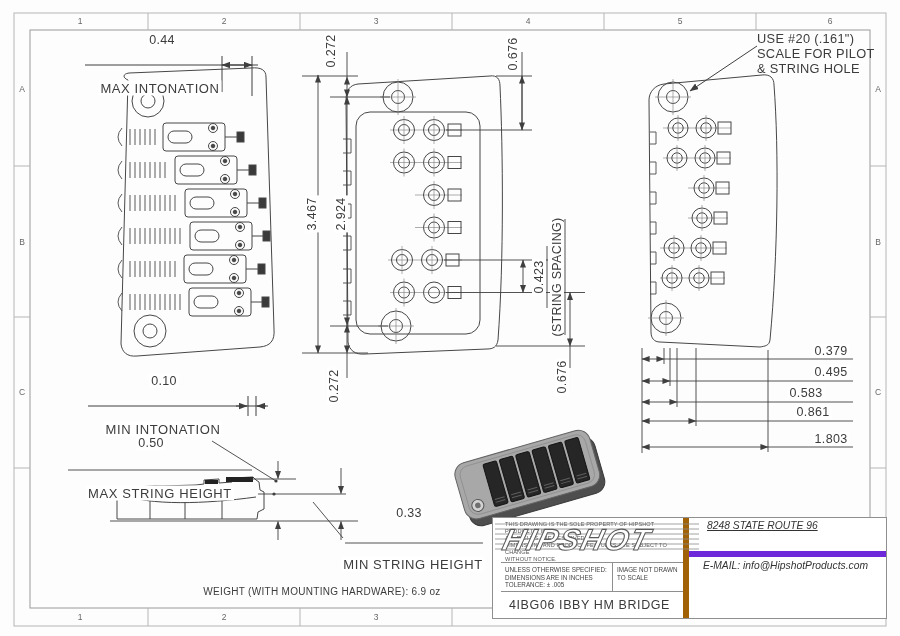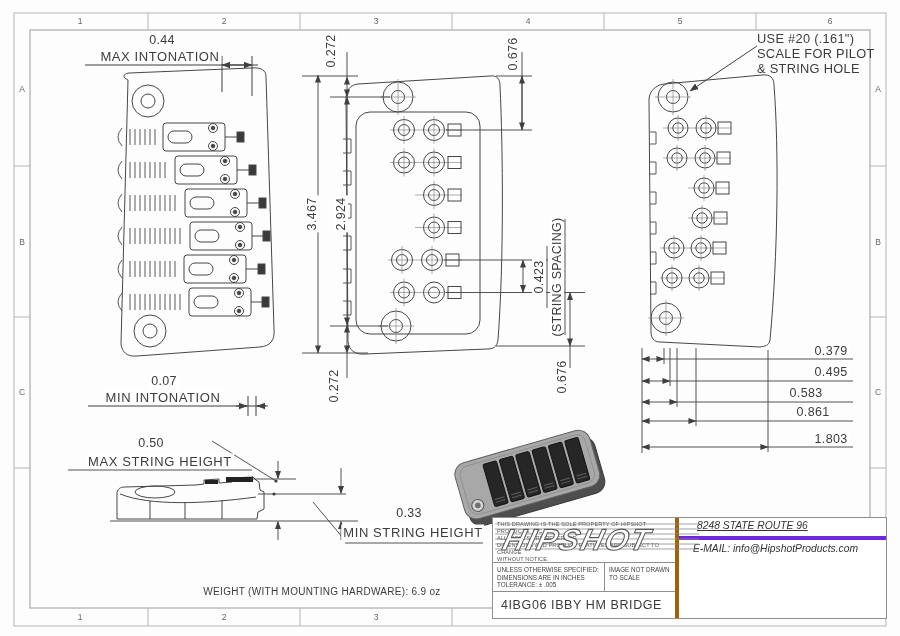--- a/index.html
+++ b/index.html
@@ -3,38 +3,38 @@
 <meta charset="utf-8">
 <style>
   html,body{margin:0;padding:0;background:#fff;}
   #sheet{position:relative;width:900px;height:636px;background:#fdfdfd;overflow:hidden;
          font-family:"Liberation Sans", sans-serif;color:#3c3c3c;}
   svg{position:absolute;left:0;top:0;}
   .gl{position:absolute;font-size:8.5px;color:#666;transform:translate(-50%,-50%);}
   .dim{position:absolute;font-size:12.5px;background:#fff;padding:0 2px;
        transform:translate(-50%,-50%);letter-spacing:.3px;}
   .dim.rot{transform:translate(-50%,-50%) rotate(-90deg);}
-  .dim.lbl{font-size:13px;letter-spacing:.6px;}
+  .dim.lbl{font-size:13px;letter-spacing:.6px;margin-top:32px;}
   .note-line{position:absolute;font-size:12.8px;letter-spacing:.3px;}
   .weight{position:absolute;font-size:10px;letter-spacing:.3px;transform:translate(-50%,-50%);}
   
   .tb{position:absolute;left:492px;top:517px;width:393px;height:100px;background:#fff;
       border:1px solid #8f8f8f;display:flex;z-index:5;}
-  .tb-left{width:182px;display:flex;flex-direction:column;border-right:4px solid #a16207;}
+  .tb-left{width:182px;display:flex;flex-direction:column;border-right:6px solid #a16207;margin-left:8px;}
   .tb-legal{height:38px;border-bottom:1px solid #8f8f8f;padding:3px 4px;
             font-size:5.6px;line-height:7px;color:#555;letter-spacing:.1px;}
   .tb-mid{height:28px;border-bottom:1px solid #8f8f8f;display:flex;}
   .tb-spec{width:103px;border-right:1px solid #8f8f8f;padding:3px 4px;
            font-size:6.3px;line-height:7.5px;color:#444;}
   .tb-scale{flex:1;padding:3px 4px;font-size:6.3px;line-height:7.5px;color:#444;}
   .tb-part{flex:1;display:flex;align-items:center;padding-left:8px;
            font-size:12.5px;letter-spacing:.6px;color:#3a3a3a;}
   .tb-right{flex:1;display:flex;flex-direction:column;padding-top:2px;}
   .tb-addr{padding-left:18px;font-style:italic;font-size:10.3px;line-height:12.5px;color:#333;text-decoration:underline;}
-  .tb-email{border-top:4px solid #6d28d9;margin-top:3px;padding:3px 0 0 14px;
+  .tb-email{border-top:6px solid #6d28d9;margin-top:18px;padding:3px 0 0 14px;
             font-style:italic;font-size:10.3px;color:#333;}
   .z2{z-index:2;}
 </style>
 </head>
 <body>
 
 <div id="sheet">
 
 <svg width="900" height="636" viewBox="0 0 900 636">
   <defs>
@@ -304,21 +304,21 @@
 <div class="gl z2" style="left:376px;top:617px">3</div>
 <div class="gl z2" style="left:22px;top:89px">A</div>
 <div class="gl z2" style="left:22px;top:242px">B</div>
 <div class="gl z2" style="left:22px;top:392px">C</div>
 <div class="gl z2" style="left:878px;top:89px">A</div>
 <div class="gl z2" style="left:878px;top:242px">B</div>
 <div class="gl z2" style="left:878px;top:392px">C</div>
 
 <div class="dim z2" style="left:162px;top:40px">0.44</div>
 <div class="dim lbl z2" style="left:160px;top:56px">MAX INTONATION</div>
-<div class="dim z2" style="left:164px;top:381px">0.07</div>
+<div class="dim z2" style="left:164px;top:381px">0.10</div>
 <div class="dim lbl z2" style="left:163px;top:397px">MIN INTONATION</div>
 
 <div class="dim rot z2" style="left:331px;top:51px">0.272</div>
 <div class="dim rot z2" style="left:513px;top:54px">0.676</div>
 <div class="dim rot z2" style="left:312px;top:214px">3.467</div>
 <div class="dim rot z2" style="left:341px;top:214px">2.924</div>
 <div class="dim rot z2" style="left:539px;top:277px">0.423</div>
 <div class="dim rot z2" style="left:557px;top:277px">(STRING SPACING)</div>
 <div class="dim rot z2" style="left:334px;top:386px">0.272</div>
 <div class="dim rot z2" style="left:562px;top:377px">0.676</div>

